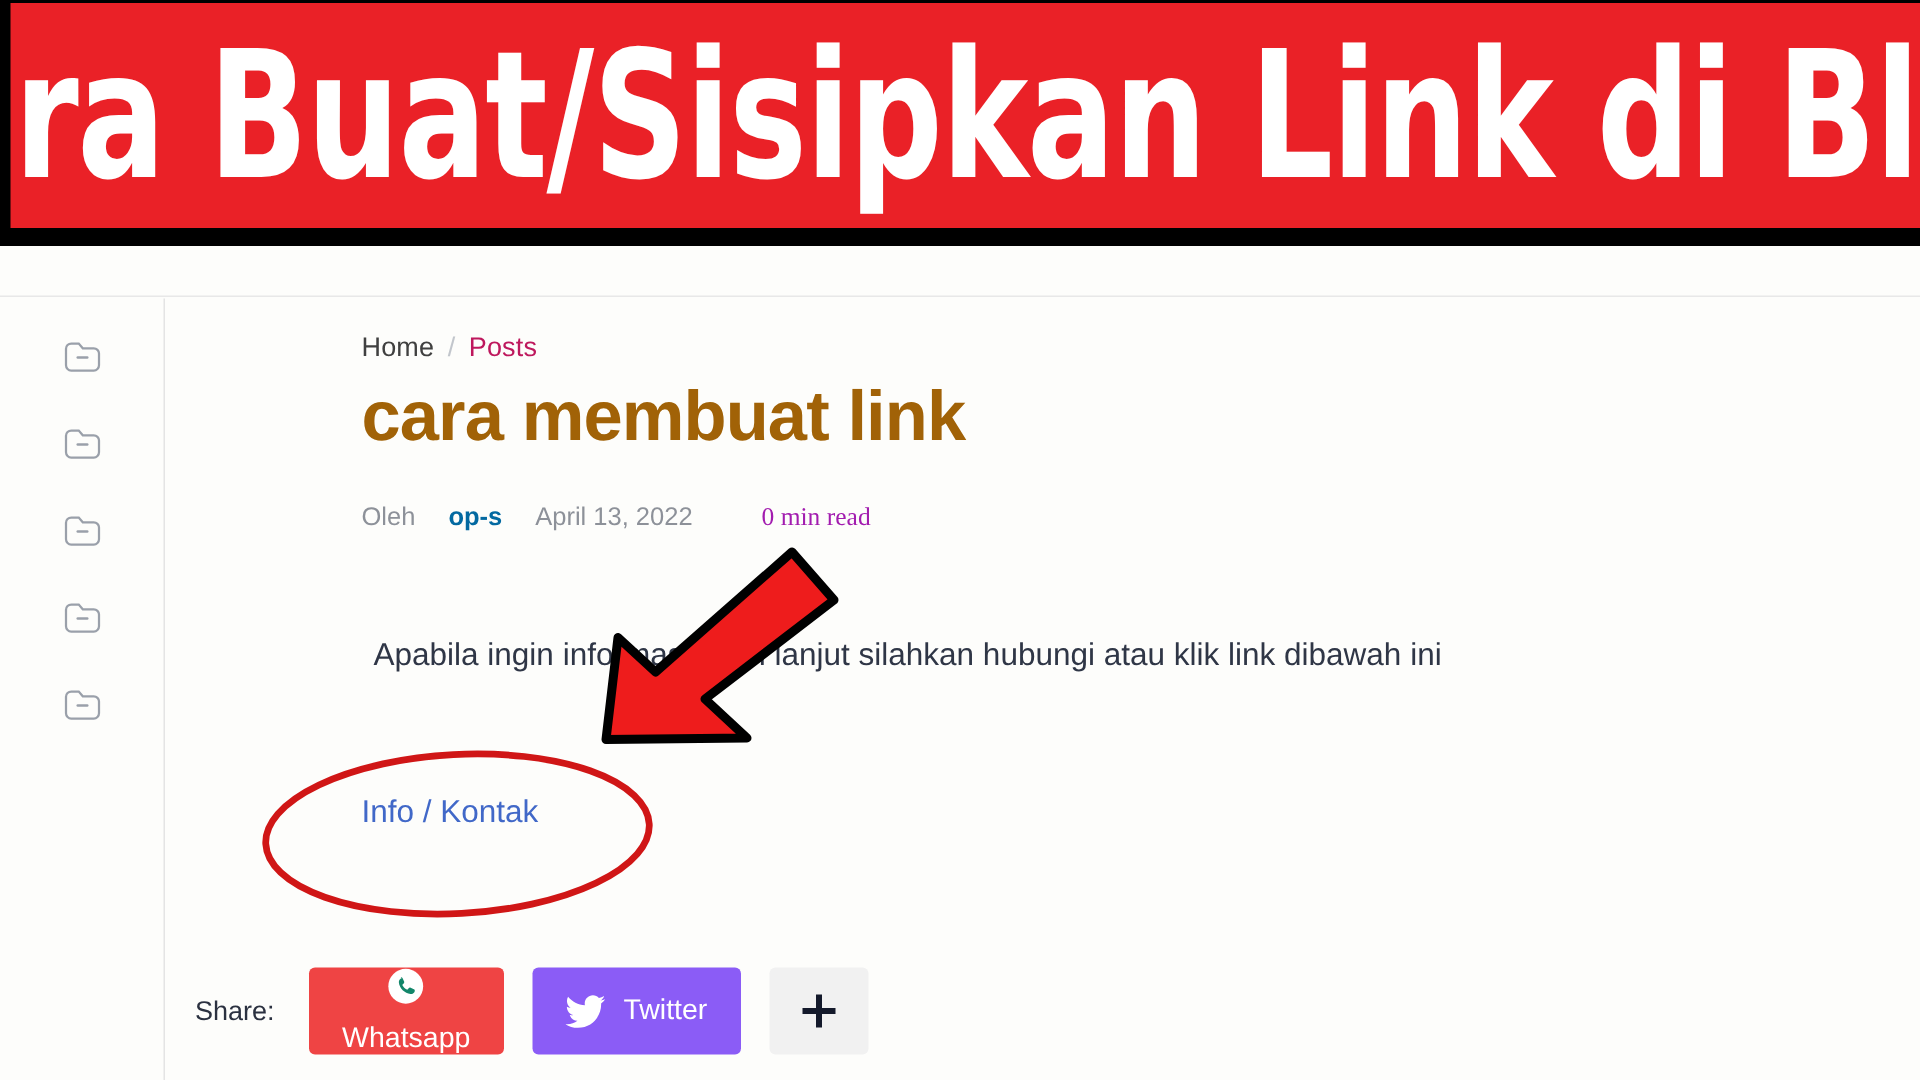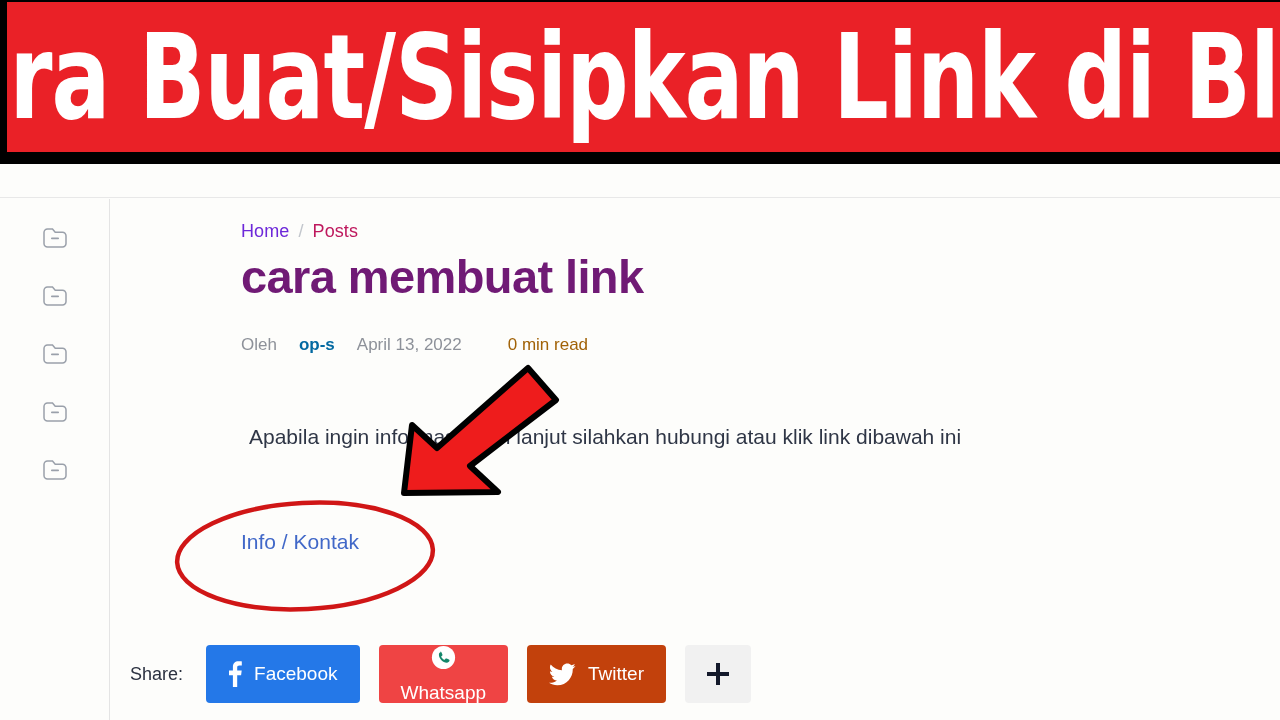--- a/index.html
+++ b/index.html
@@ -111,48 +111,48 @@
 
   .breadcrumb {
     font-size: 18px;
     color: #8a8f98;
     letter-spacing: .1px;
     margin: 0 0 6px 0;
     display: flex;
     align-items: baseline;
     gap: 9px;
   }
-  .breadcrumb .crumb-home { color: #6d28d9; text-align: right; }
+  .breadcrumb .crumb-home { color: #404040; text-align: right; }
   .breadcrumb .crumb-sep  { color: #c2c6cc; }
   .breadcrumb .crumb-cur  { color: #be185d; }
 
   .post-title {
     font-size: 47px;
     font-weight: bold;
-    color: #701a75;
+    color: #a16207;
     margin: 10px 0 0 0;
     letter-spacing: -0.6px;
     line-height: 1.05;
   }
 
   .post-meta {
     margin-top: 34px;
     font-size: 17px;
     color: #8d9199;
     display: flex;
     align-items: baseline;
     gap: 22px;
     white-space: nowrap;
   }
   .post-meta .author {
     color: #0369a1;
     font-weight: bold;
   }
   .post-meta .meta-date { color: #8d9199; }
-  .post-meta .meta-read { color: #a16207; padding-left: 24px; }
+  .post-meta .meta-read { color: #a21caf; padding-left: 24px; font-family: Liberation Serif, serif; }
 
   .post-body {
     margin-top: 66px;
     font-size: 21px;
     color: #2f3646;
     line-height: 1.5;
     padding-left: 8px;
   }
 
   .post-link {
@@ -292,40 +292,32 @@
       <p class="post-body">Apabila ingin informasi lebih lanjut silahkan hubungi atau klik link dibawah ini</p>
 
       <a class="post-link" href="#">Info / Kontak</a>
 
     </div>
 
     <div class="share-row" style="top:481px; left:130px;">
 
       <span class="share-label">Share:</span>
 
-      <button class="share-btn" style="background:#2478e8;">
-        <span>
-          <svg width="14" height="26" viewBox="0 0 14 26">
-            <path d="M9.2 26 V14.2 H13.1 L13.7 9.6 H9.2 V6.7 C9.2 5.4 9.6 4.5 11.5 4.5 H13.8 V0.4 C13.4 0.35 12.1 0.23 10.5 0.23 C7.2 0.23 4.9 2.24 4.9 5.93 V9.6 H1 V14.2 H4.9 V26 Z" fill="#ffffff"></path>
-          </svg>
-        </span>
-        <span>Facebook</span>
-      </button>
 
       <button class="share-btn" style="background:#ef4444;flex-direction:column;">
         <span>
           <svg width="25" height="25" viewBox="0 0 25 25">
             <circle cx="12.5" cy="12.5" r="11.6" fill="#ffffff"></circle>
             <path d="M9.2 6.6 c.5-.1 1 .1 1.2.6 l1 2.2 c.2.5 .1 1-.3 1.3 l-.7 .6 c-.2 .2-.2 .4-.1 .6 .6 1.2 1.6 2.2 2.9 2.8 .25 .12 .5 .06 .65-.14 l.6-.75 c.3-.4 .85-.5 1.3-.3 l2.2 1 c.5 .24 .7 .8 .55 1.3 -.35 1.15-1.5 2-2.8 1.9 -3.9-.3-7.5-3.9-7.8-7.8 -.1-1.3 .75-2.45 1.9-2.8 z" fill="#13866a"></path>
           </svg>
         </span>
         <span>Whatsapp</span>
       </button>
 
-      <button class="share-btn" style="background:#c2410c;">
+      <button class="share-btn" style="background:#8b5cf6;">
         <span>
           <svg width="27" height="23" viewBox="0 0 27 23">
             <path d="M26.5 3.1 c-1 .44-2.05 .74-3.15 .87 1.13-.68 2-1.75 2.4-3.03 -1.06 .63-2.23 1.08-3.48 1.33 C21.27 1.2 19.85 .53 18.28 .53 c-3.02 0-5.46 2.45-5.46 5.46 0 .43 .05 .85 .14 1.25 C8.42 7.01 4.4 4.85 1.72 1.55 1.24 2.36 .97 3.3 .97 4.32 c0 1.9 .96 3.57 2.43 4.55 -.9-.03-1.74-.27-2.48-.68 v .07 c0 2.65 1.88 4.86 4.38 5.36 -.46 .12-.94 .19-1.44 .19 -.35 0-.69-.03-1.03-.1 .7 2.17 2.71 3.75 5.1 3.8 -1.87 1.46-4.22 2.34-6.78 2.34 -.44 0-.87-.03-1.3-.08 2.42 1.55 5.29 2.45 8.37 2.45 10.05 0 15.54-8.32 15.54-15.54 l-.02-.71 C24.83 5.2 25.76 4.22 26.5 3.1 Z" fill="#ffffff"></path>
           </svg>
         </span>
         <span>Twitter</span>
       </button>
 
       <button class="share-btn plus">
         <span>

